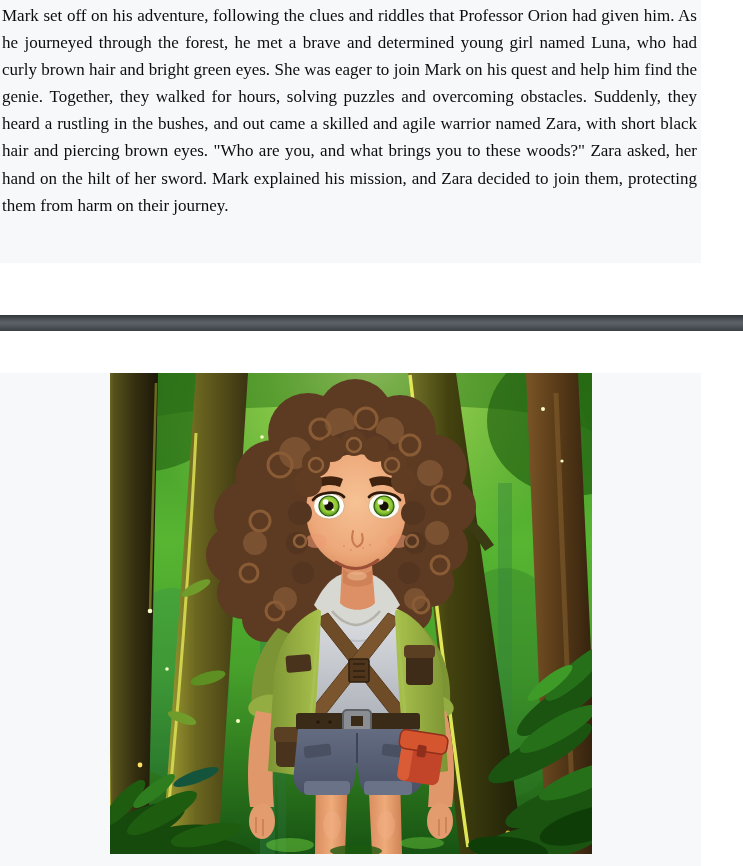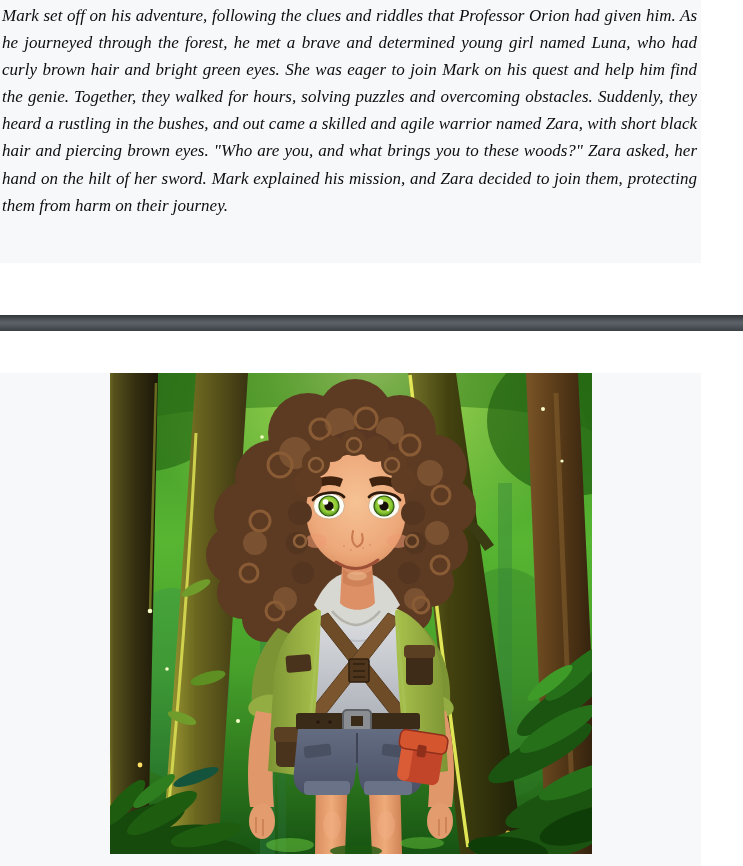--- a/index.html
+++ b/index.html
@@ -2,21 +2,21 @@
 <html><head>
 <meta charset="utf-8">
 <style>
   html,body{margin:0;padding:0;}
   body{
     width:743px;height:866px;overflow:hidden;background:#ffffff;
     font-family:"Liberation Serif","DejaVu Serif",serif;
   }
   .story-block{
     width:701px;height:263px;box-sizing:border-box;
-    background:#f7f8fa;padding:2px 4px 0 2px;overflow:hidden;font-style:italic;
+    background:#f7f8fa;padding:2px 4px 0 2px;overflow:hidden;
   }
   .story-block p{
     margin:0;font-size:17px;line-height:27.1px;color:#0d0d0d;
     text-align:justify;
   }
   .divider-bar{
     margin-top:52px;width:743px;height:16px;
     background:linear-gradient(180deg,#31363b 0%,#555a60 38%,#5d6268 50%,#4a4f55 78%,#3b4045 100%);
   }
   .image-panel{

